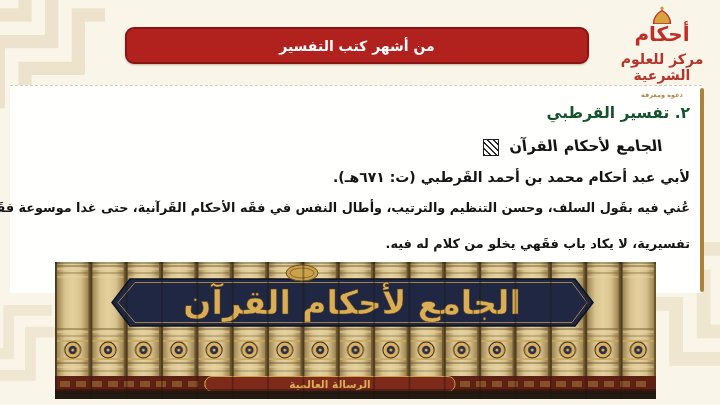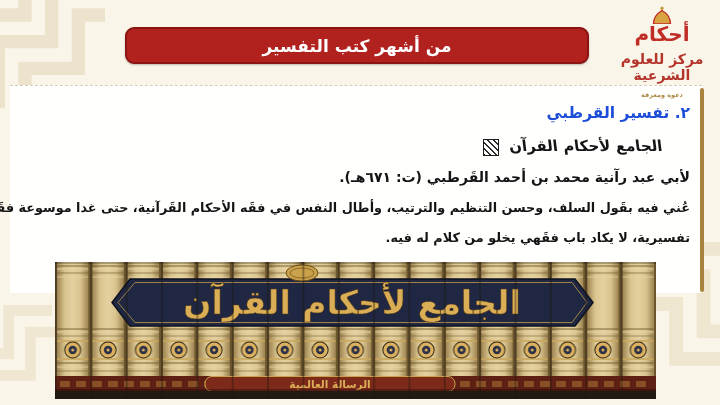--- a/index.html
+++ b/index.html
@@ -9,39 +9,39 @@
     font-family:"DejaVu Sans",sans-serif;
   }
   .ornament{position:absolute;pointer-events:none;}
   
   .banner{
     position:absolute;left:125px;top:27px;width:460px;height:33px;
     background:#b1221f;border:2px solid #8a1513;border-radius:9px;
     display:flex;align-items:center;justify-content:center;z-index:4;
     box-shadow:0 1px 2px rgba(0,0,0,.25);
   }
-  .banner span{color:#ffffff;font-size:17px;font-weight:bold;direction:rtl;}
+  .banner span{color:#ffffff;font-size:14px;font-weight:bold;direction:rtl;}
   
   .logo{position:absolute;right:4px;top:6px;width:108px;text-align:center;z-index:4;direction:rtl;}
   .logo .dome{display:block;margin:0 auto -3px auto;}
   .logo .lname{font-size:20px;font-weight:bold;color:#c02d26;line-height:26px;}
   .logo .lsub{font-size:14px;font-weight:bold;color:#b5342c;margin-top:4px;}
   .logo .ltag{font-size:6.5px;font-weight:bold;color:#ad8a46;margin-top:8px;}
   
   .panel{
     position:absolute;left:10px;top:85px;width:692px;height:207px;
     background:#fffffe;border-top:1px dashed #d5cdbc;z-index:1;
   }
   .gold-line{
     position:absolute;left:700px;top:88px;width:4px;height:204px;
     background:#a9833d;border-radius:2px;z-index:2;
   }
   .heading{
     margin:16px 12px 8px 0;text-align:right;direction:rtl;
-    font-size:15.5px;font-weight:bold;color:#1d4ed8;line-height:22px;
+    font-size:15.5px;font-weight:bold;color:#14532d;line-height:22px;
   }
   .bookrow{
     display:flex;flex-direction:row;direction:rtl;align-items:center;
     margin:11px 40px 0 0;justify-content:flex-start;
   }
   .booktitle{
     font-size:15px;font-weight:bold;color:#141414;
     display:inline-block;transform:skewX(7deg);line-height:22px;
   }
   .hatch-square{
@@ -101,23 +101,23 @@
     <div class="lsub">مركز للعلوم الشرعية</div>
     <div class="ltag">دعوة ومعرفة</div>
   </div>
 
   <div class="panel">
     <div class="heading">٢. تفسير القرطبي</div>
     <div class="bookrow">
       <span class="booktitle">الجامع لأحكام القرآن</span>
       <span class="hatch-square"></span>
     </div>
-    <div class="author">لأبي عبد رآنية محمد بن أحمد القَرطبي (ت: ٦٧١هـ).</div>
+    <div class="author">لأبي عبد أحكام محمد بن أحمد القَرطبي (ت: ٦٧١هـ).</div>
     <div class="para">عُني فيه بقَول السلف، وحسن التنظيم والترتيب، وأطال النفس في فقَه الأحكام القَرآنية، حتى غدا موسوعة فقَهية</div>
-    <div class="para" style="margin-top:0;">تفسيرية، لا يكاد باب فقَهي يخلو من كلام له فيه.</div>
+    <div class="para" style="margin-top:6px;">تفسيرية، لا يكاد باب فقَهي يخلو من كلام له فيه.</div>
   </div>
 
   <div class="gold-line"></div>
 
   <svg class="photo" width="601" height="137" viewBox="0 0 601 137">
     <defs>
       <linearGradient id="sp" x1="0" y1="0" x2="1" y2="0">
         <stop offset="0" stop-color="#8f7443"></stop>
         <stop offset="0.28" stop-color="#d9c48e"></stop>
         <stop offset="0.5" stop-color="#e4d19f"></stop>

